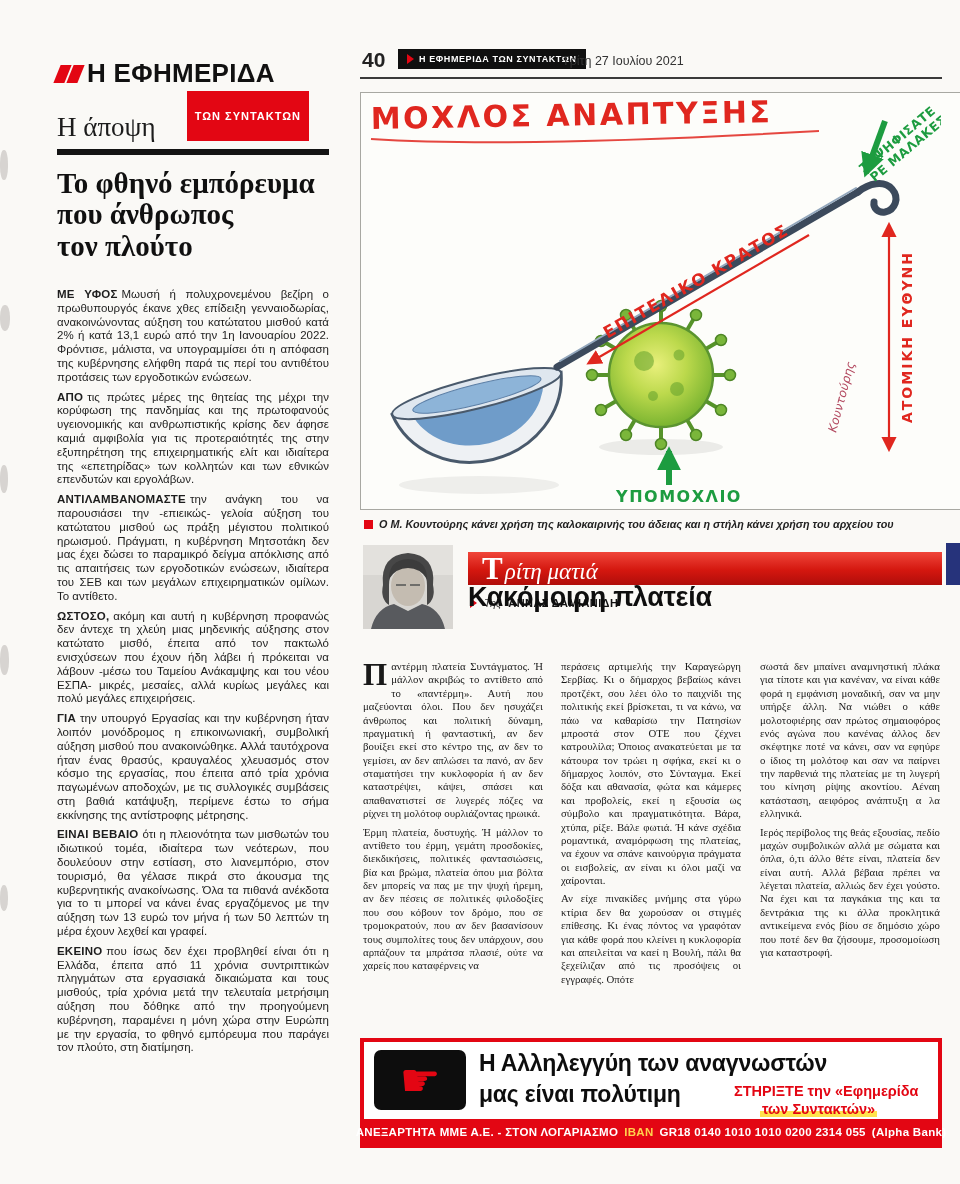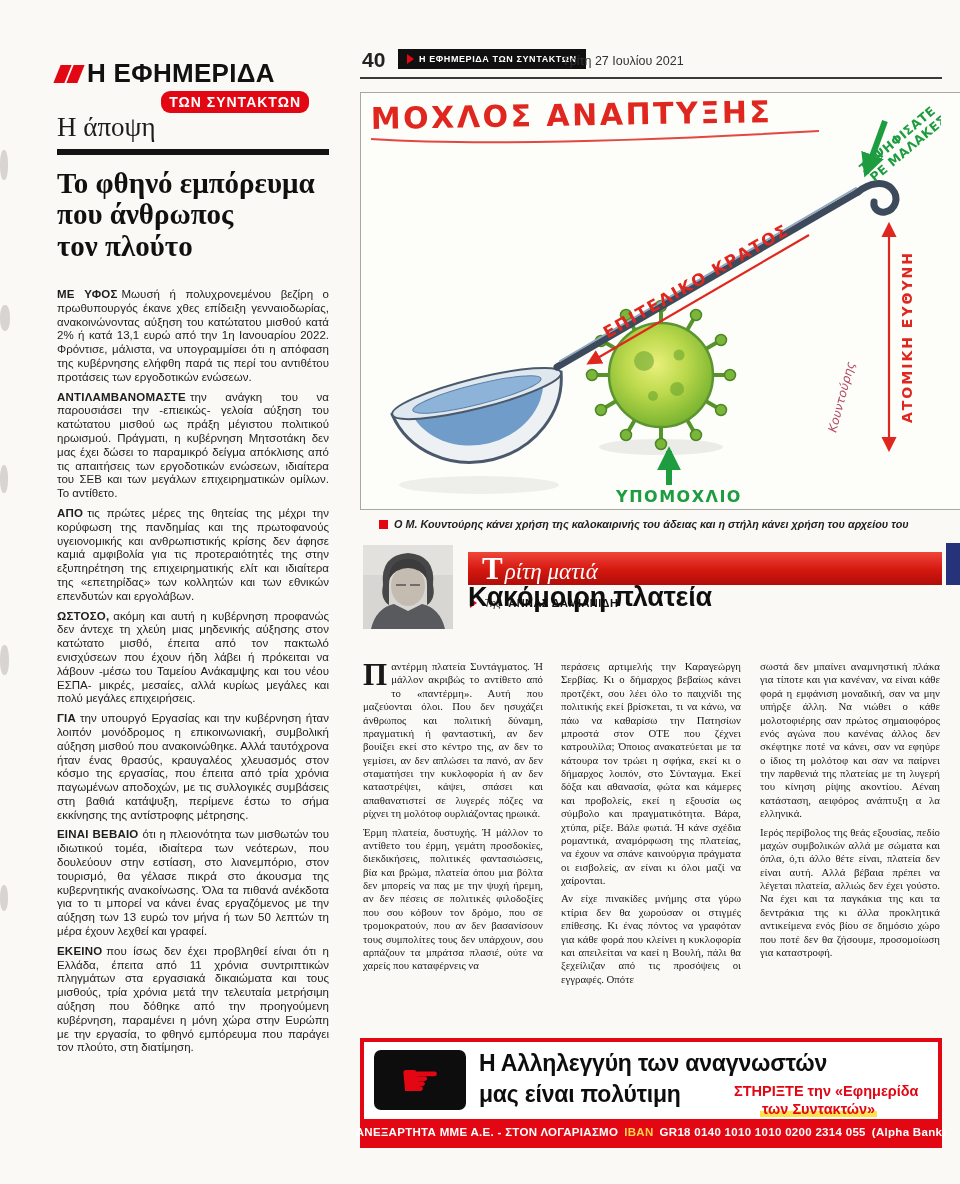--- a/index.html
+++ b/index.html
@@ -23,21 +23,21 @@
   }
   .mini-chev { width:0; height:0; border-top:5px solid transparent; border-bottom:5px solid transparent; border-left:7px solid #e30613; }
   .header-date { font-size:12.5px; color:#333; }
   .header-rule { background:#3a3a3a; height:2px; }
 
   
   .mast-row { display:flex; align-items:center; gap:6px; }
   .mast-chev { width:11px; height:18px; background:#e30613; transform:skewX(-22deg); }
   .mast-chev.c2 { margin-left:-4px; }
   .mast-line1 { font-size:26px; font-weight:800; letter-spacing:.3px; color:#111; }
-  .mast-box { background:#e30613; color:#fff; font-size:14px; font-weight:bold; letter-spacing:1px; padding:3px 8px; display:inline-block;border-radius:9px; }
+  .mast-box { background:#e30613; color:#fff; font-size:11px; font-weight:bold; letter-spacing:1px; padding:19px 8px; display:inline-block; }
 
   
   .op-section { font-family:"Liberation Serif", serif; font-size:27px; color:#1c1c1c; }
   .op-bar { background:#141414; height:6px; }
   .op-title { font-family:"Liberation Serif", serif; font-size:29px; font-weight:bold; line-height:1.08; color:#101010; }
   .op-body { font-size:11.5px; line-height:1.2; text-align:justify; color:#1d1d1d; overflow:hidden; }
   .op-body p { margin-bottom:6px; }
   .op-lead { font-weight:bold; margin-right:4px; letter-spacing:.2px; }
 
   
@@ -122,22 +122,22 @@
   <div class="op-bar abs" style="left:57px;top:149px;width:272px;"></div>
 
   <div class="op-title abs" style="left:57px;top:168px;width:290px;">
     <div>Το φθηνό εμπόρευμα</div>
     <div>που άνθρωπος</div>
     <div>τον πλούτο</div>
   </div>
 
   <div class="op-body abs" style="left:57px;top:288px;width:272px;height:872px;">
     <p><span class="op-lead">ΜΕ ΥΦΟΣ</span><span>Μωυσή ή πολυχρονεμένου βεζίρη ο πρωθυπουργός έκανε χθες επίδειξη γενναιοδωρίας, ανακοινώνοντας αύξηση του κατώτατου μισθού κατά 2% ή κατά 13,1 ευρώ από την 1η Ιανουαρίου 2022. Φρόντισε, μάλιστα, να υπογραμμίσει ότι η απόφαση της κυβέρνησης ελήφθη παρά τις περί του αντιθέτου προτάσεις των εργοδοτικών ενώσεων.</span></p>
+    <p><span class="op-lead">ΑΠΟ</span><span>τις πρώτες μέρες της θητείας της μέχρι την κορύφωση της πανδημίας και της πρωτοφανούς υγειονομικής και ανθρωπιστικής κρίσης δεν άφησε καμιά αμφιβολία για τις προτεραιότητές της στην εξυπηρέτηση της επιχειρηματικής ελίτ και ιδιαίτερα της «επετηρίδας» των κολλητών και των εθνικών επενδυτών και εργολάβων.</span></p>
     <p><span class="op-lead">ΑΝΤΙΛΑΜΒΑΝΟΜΑΣΤΕ</span><span>την ανάγκη του να παρουσιάσει την -επιεικώς- γελοία αύξηση του κατώτατου μισθού ως πράξη μέγιστου πολιτικού ηρωισμού. Πράγματι, η κυβέρνηση Μητσοτάκη δεν μας έχει δώσει το παραμικρό δείγμα απόκλισης από τις απαιτήσεις των εργοδοτικών ενώσεων, ιδιαίτερα του ΣΕΒ και των μεγάλων επιχειρηματικών ομίλων. Το αντίθετο.</span></p>
-    <p><span class="op-lead">ΑΠΟ</span><span>τις πρώτες μέρες της θητείας της μέχρι την κορύφωση της πανδημίας και της πρωτοφανούς υγειονομικής και ανθρωπιστικής κρίσης δεν άφησε καμιά αμφιβολία για τις προτεραιότητές της στην εξυπηρέτηση της επιχειρηματικής ελίτ και ιδιαίτερα της «επετηρίδας» των κολλητών και των εθνικών επενδυτών και εργολάβων.</span></p>
     <p><span class="op-lead">ΩΣΤΟΣΟ,</span><span>ακόμη και αυτή η κυβέρνηση προφανώς δεν άντεχε τη χλεύη μιας μηδενικής αύξησης στον κατώτατο μισθό, έπειτα από τον πακτωλό ενισχύσεων που έχουν ήδη λάβει ή πρόκειται να λάβουν -μέσω του Ταμείου Ανάκαμψης και του νέου ΕΣΠΑ- μικρές, μεσαίες, αλλά κυρίως μεγάλες και πολύ μεγάλες επιχειρήσεις.</span></p>
     <p><span class="op-lead">ΓΙΑ</span><span>την υπουργό Εργασίας και την κυβέρνηση ήταν λοιπόν μονόδρομος η επικοινωνιακή, συμβολική αύξηση μισθού που ανακοινώθηκε. Αλλά ταυτόχρονα ήταν ένας θρασύς, κραυγαλέος χλευασμός στον κόσμο της εργασίας, που έπειτα από τρία χρόνια παγωμένων αποδοχών, με τις συλλογικές συμβάσεις στη βαθιά κατάψυξη, περίμενε έστω το σήμα εκκίνησης της αντίστροφης μέτρησης.</span></p>
     <p><span class="op-lead">ΕΙΝΑΙ ΒΕΒΑΙΟ</span><span>ότι η πλειονότητα των μισθωτών του ιδιωτικού τομέα, ιδιαίτερα των νεότερων, που δουλεύουν στην εστίαση, στο λιανεμπόριο, στον τουρισμό, θα γέλασε πικρά στο άκουσμα της κυβερνητικής ανακοίνωσης. Όλα τα πιθανά ανέκδοτα για το τι μπορεί να κάνει ένας εργαζόμενος με την αύξηση των 13 ευρώ τον μήνα ή των 50 λεπτών τη μέρα έχουν λεχθεί και γραφεί.</span></p>
     <p><span class="op-lead">ΕΚΕΙΝΟ</span><span>που ίσως δεν έχει προβληθεί είναι ότι η Ελλάδα, έπειτα από 11 χρόνια συντριπτικών πληγμάτων στα εργασιακά δικαιώματα και τους μισθούς, τρία χρόνια μετά την τελευταία μετρήσιμη αύξηση που δόθηκε από την προηγούμενη κυβέρνηση, παραμένει η μόνη χώρα στην Ευρώπη με την εργασία, το φθηνό εμπόρευμα που παράγει τον πλούτο, στη διατίμηση.</span></p>
   </div>
 
   <div class="cartoon-box abs" style="left:360px;top:92px;width:657px;height:418px;">
     <svg viewBox="0 0 580 416" width="580" height="416">
       <defs>
         <radialGradient id="virusGrad" cx="45%" cy="40%" r="65%">
@@ -220,21 +220,21 @@
         <tspan x="0" dy="14">ΡΕ ΜΑΛΑΚΕΣ</tspan>
       </text>
 
       <line x1="308" y1="392" x2="308" y2="358" stroke="#1d9c40" stroke-width="6" marker-end="url(#mGreen)"></line>
       <text class="ct-green-big" x="318" y="409" text-anchor="middle">ΥΠΟΜΟΧΛΙΟ</text>
 
       <text class="ct-sign" transform="translate(475,340) rotate(-75)">Κουντούρης</text>
     </svg>
   </div>
 
-  <div class="caption-row abs" style="left:379px;top:518px;width:565px;">
+  <div class="caption-row abs" style="left:364px;top:518px;width:565px;">
     <span class="caption-sq"></span>
     <span class="caption-text">Ο Μ. Κουντούρης κάνει χρήση της καλοκαιρινής του άδειας και η στήλη κάνει χρήση του αρχείου του</span>
   </div>
 
   <div class="photo-frame abs" style="left:363px;top:545px;width:90px;height:84px;">
     <svg viewBox="0 0 90 84" width="90" height="84">
       <rect width="90" height="84" fill="#d8d6d2"></rect>
       <rect width="90" height="30" fill="#e3e1dd"></rect>
       <path d="M20 40 Q17 10 45 8 Q73 10 70 40 Q73 54 64 60 L64 40 Q64 22 45 22 Q26 22 26 40 L26 60 Q17 54 20 40 Z" fill="#474747"></path>
       <ellipse cx="45" cy="41" rx="17" ry="20" fill="#c4bcb1"></ellipse>

